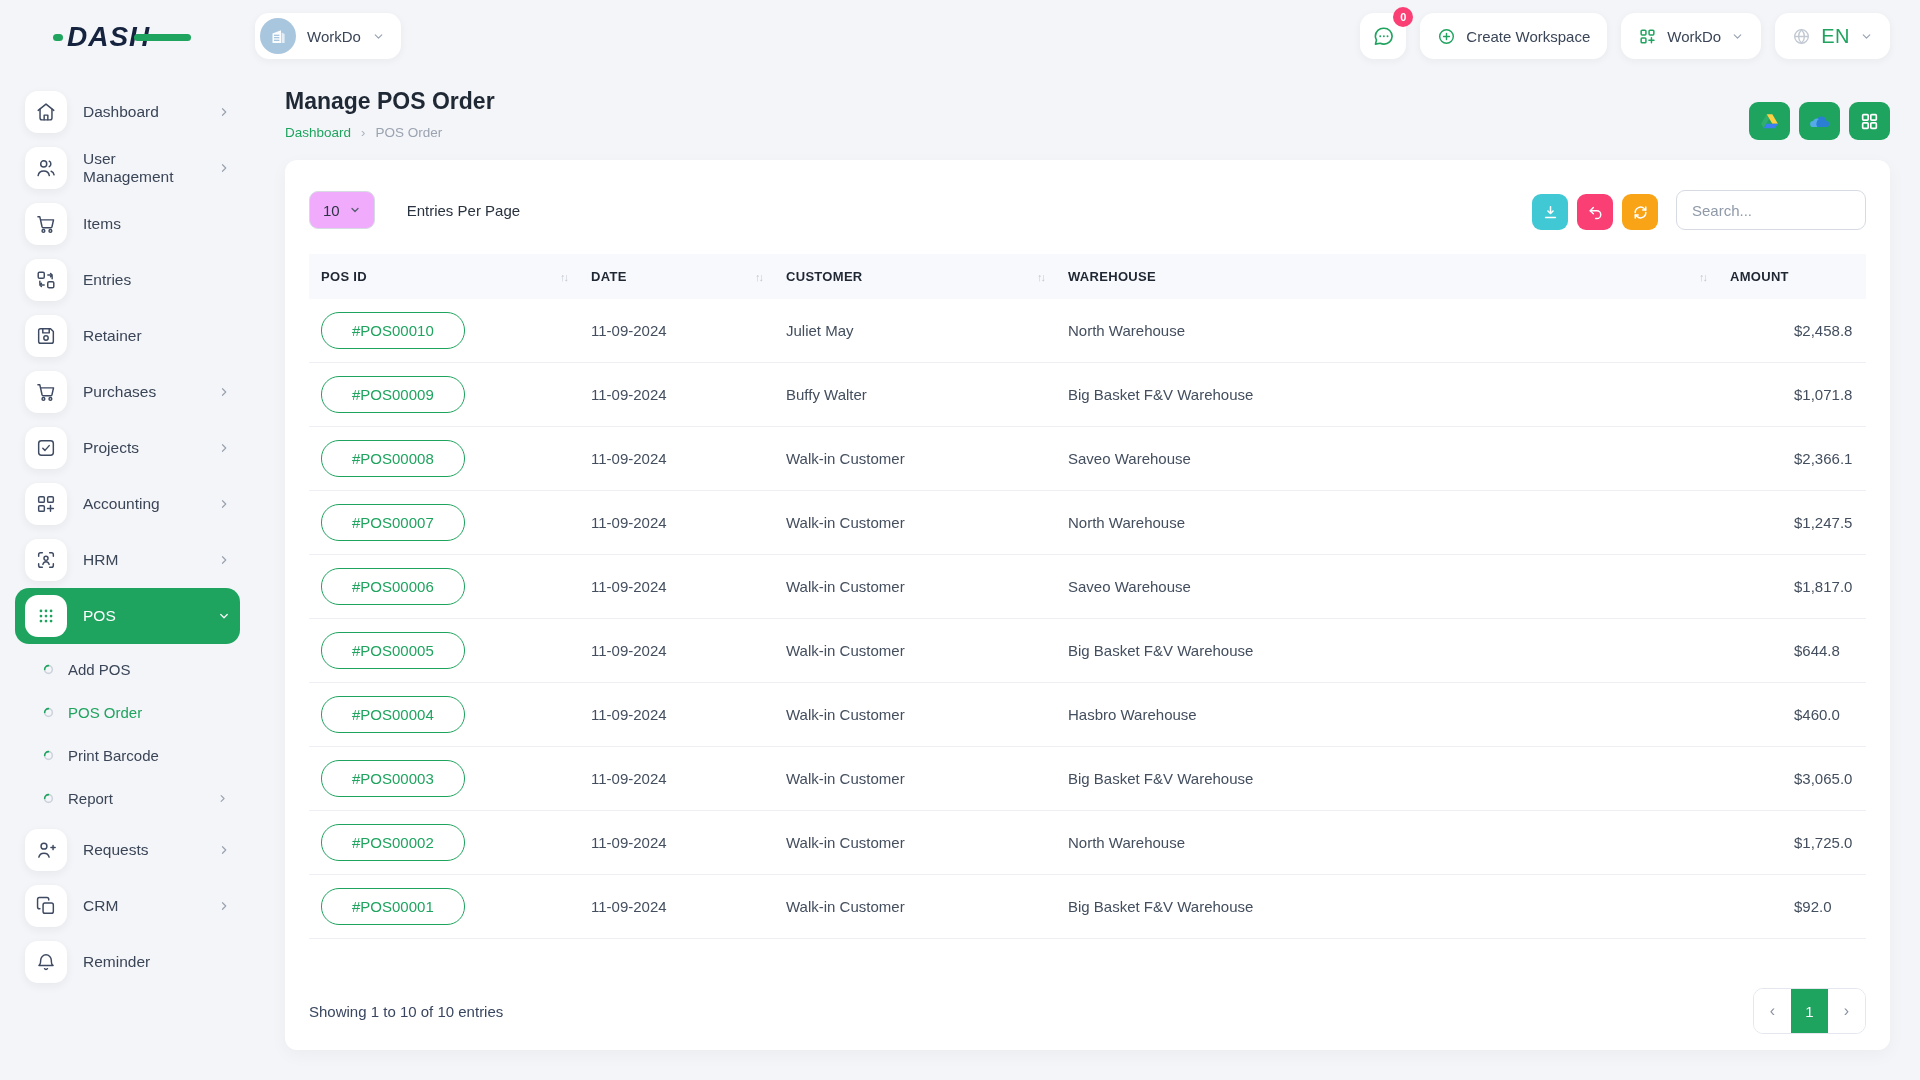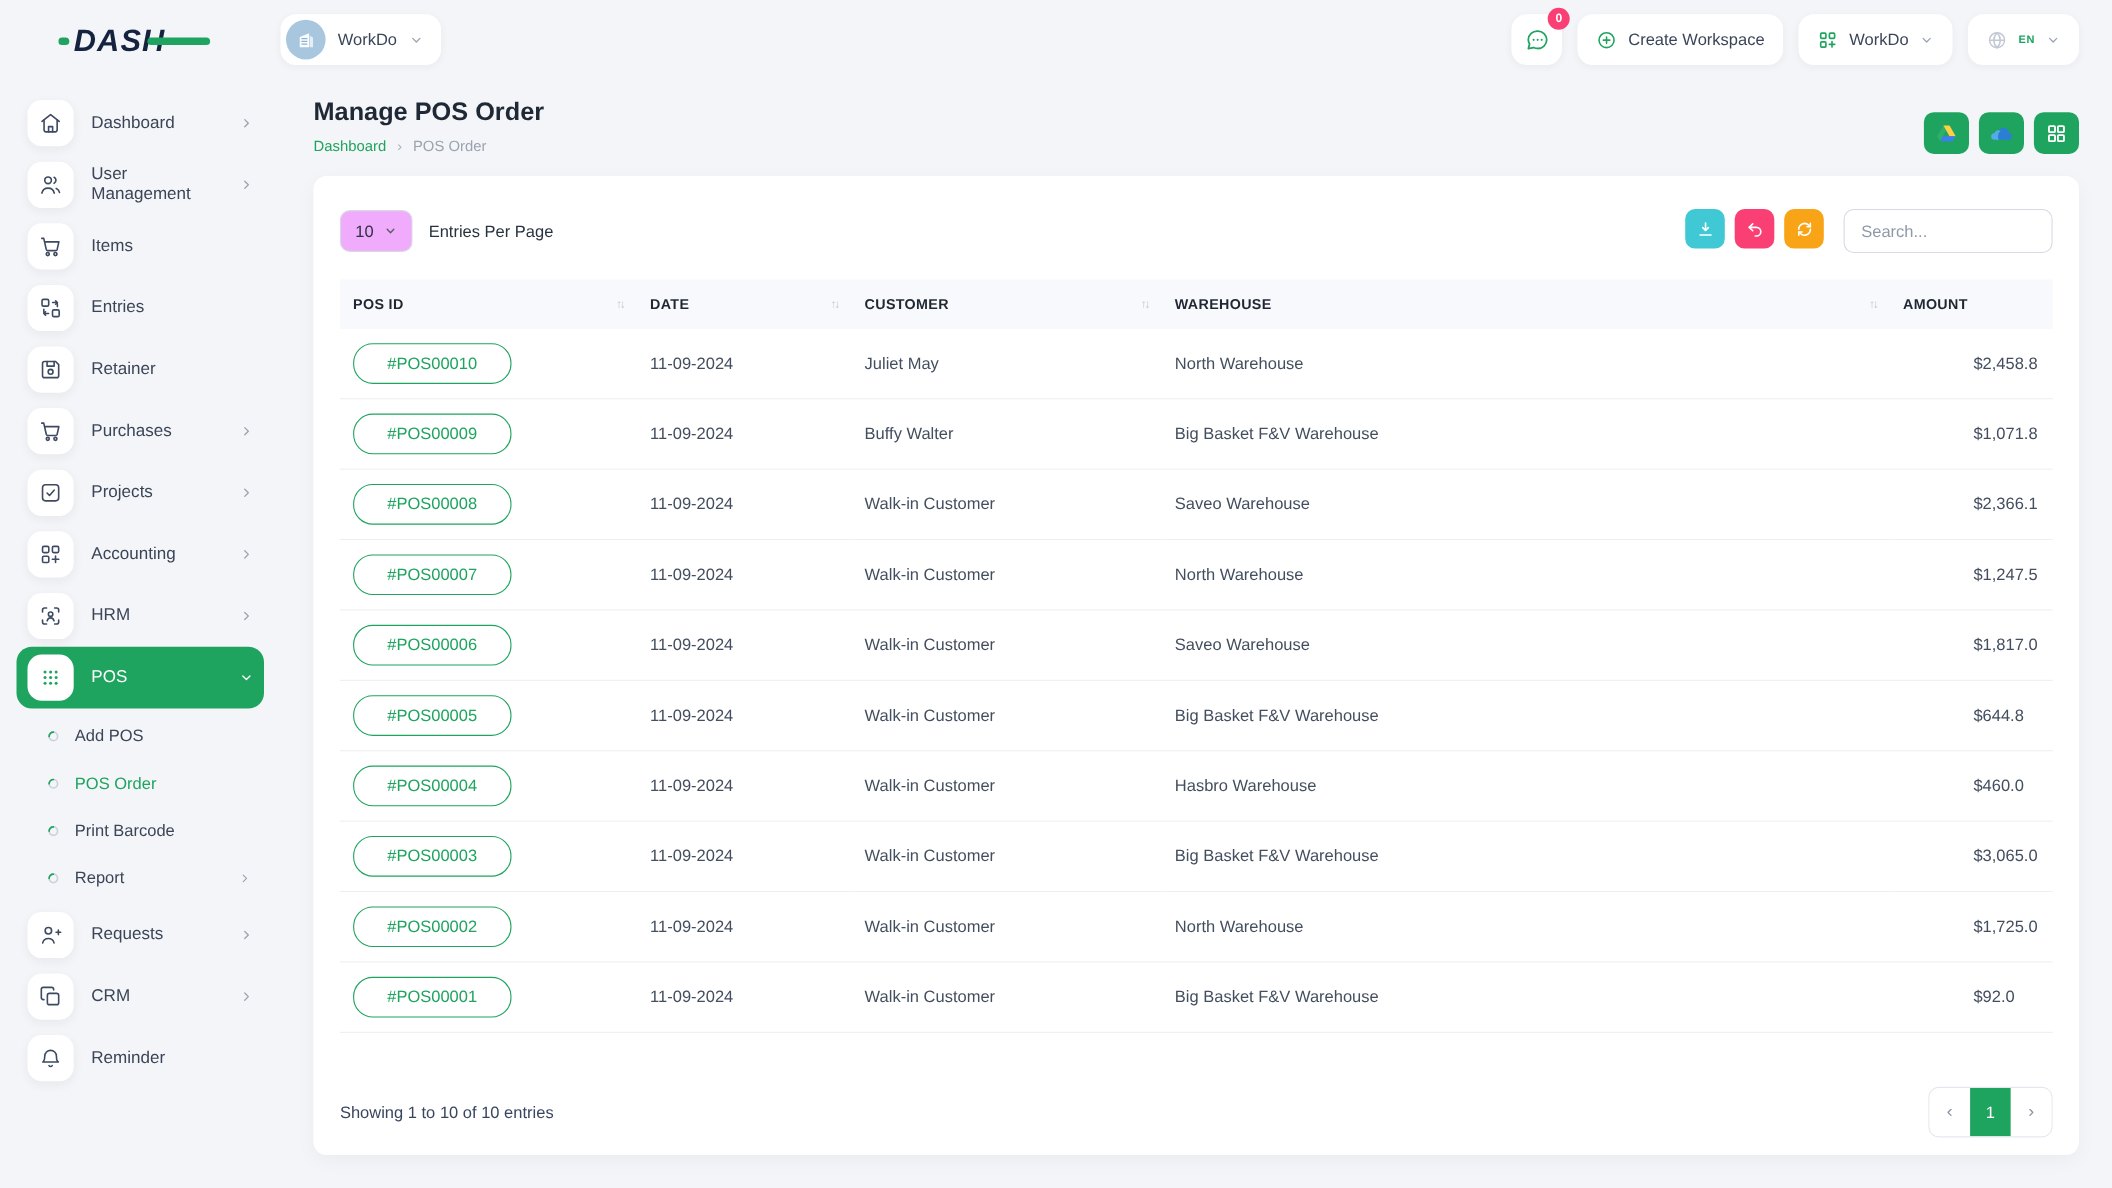--- a/index.html
+++ b/index.html
@@ -28,21 +28,21 @@
   .top-right{margin-left:auto;margin-right:30px;display:flex;align-items:center;gap:14px}
   .icon-btn-white{position:relative;width:46px;height:46px;background:#fff;border-radius:14px;
     display:flex;align-items:center;justify-content:center;box-shadow:0 2px 8px rgba(25,35,60,.05);cursor:pointer;border:none}
   .icon-btn-white svg{width:23px;height:23px}
   .badge{position:absolute;top:-6px;right:-7px;min-width:20px;height:20px;border-radius:10px;
     background:var(--danger);color:#fff;font-size:11px;font-weight:700;display:flex;align-items:center;justify-content:center;padding:0 5px}
   .pill{display:flex;align-items:center;gap:10px;background:#fff;height:46px;border-radius:14px;
     padding:0 17px;font-size:15px;color:var(--sidebar-text);font-weight:500;
     box-shadow:0 2px 8px rgba(25,35,60,.05);cursor:pointer;border:none}
   .pill .p-icon svg{width:19px;height:19px}
-  .lang{color:var(--primary);font-weight:700;font-size:10px;letter-spacing:.5px}
+  .lang{color:var(--primary);font-weight:400;font-size:20px;letter-spacing:.5px}
 
   
   .sidebar{position:absolute;top:72px;left:0;bottom:0;width:255px;padding:12px 15px;overflow:hidden}
   .side-item{display:flex;align-items:center;gap:16px;padding:7px 10px;border-radius:14px;cursor:pointer}
   .icon-box{width:42px;height:42px;border-radius:13px;background:#fff;flex:0 0 42px;
     box-shadow:0 3px 10px rgba(25,35,60,.06);display:flex;align-items:center;justify-content:center;color:#3e4a61}
   .icon-box svg{width:22px;height:22px}
   .side-label{flex:1;font-size:15.5px;color:var(--sidebar-text)}
   .side-item .chev svg{width:12px;height:12px}
   .side-item.active{background:var(--primary)}
@@ -70,22 +70,22 @@
   .action-btn svg{width:21px;height:21px}
 
   .card{margin-top:20px;background:#fff;border-radius:12px;box-shadow:0 5px 18px rgba(25,35,60,.04);
     padding:30px 24px 16px;height:calc(100% - 106px);display:flex;flex-direction:column}
   .toolbar{display:flex;align-items:center}
   .per-page{display:flex;align-items:center;gap:9px;border:1px solid #d6dbe3;border-radius:9px;
     height:38px;padding:0 13px;cursor:pointer;background:#f0abfc}
   .per-page span{font-size:15px}
   .per-page .chev{color:#555f6d}
   .per-page .chev svg{width:12px;height:12px}
-  .per-page-label{margin-left:15px;font-size:15px;font-weight:500;color:#29323f}
-  .toolbar-right{margin-left:auto;display:flex;align-items:flex-start;gap:9px}
+  .per-page-label{margin-left:32px;font-size:15px;font-weight:500;color:#29323f}
+  .toolbar-right{margin-left:auto;display:flex;align-items:flex-end;gap:9px}
   .tool-btn{width:36px;height:36px;border-radius:9px;border:none;color:#fff;cursor:pointer;
     display:flex;align-items:center;justify-content:center}
   .tool-btn svg{width:17px;height:17px}
   .tool-btn.info{background:var(--info)}
   .tool-btn.danger{background:var(--danger)}
   .tool-btn.warning{background:var(--warning)}
   .search{margin-left:9px;width:190px;height:40px;border:1px solid #d6dbe3;border-radius:9px;
     padding:0 15px;font-size:15px;color:var(--text);outline:none;background:#fff;font-family:inherit}
   .search::placeholder{color:#8f99a8}
 

